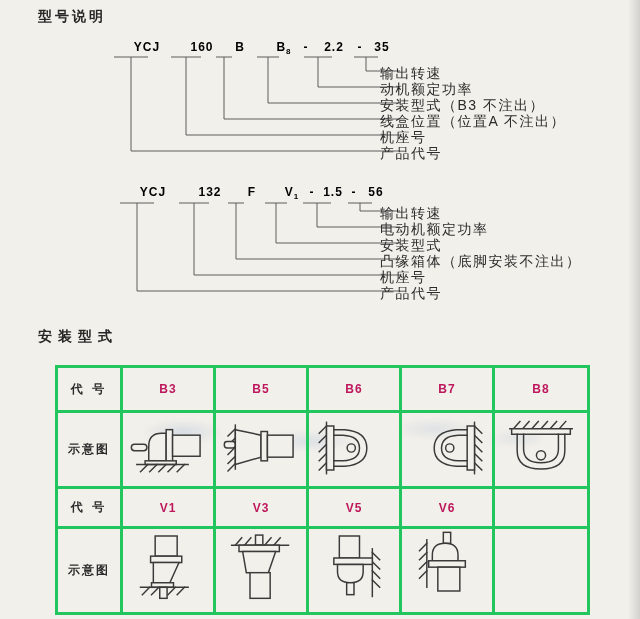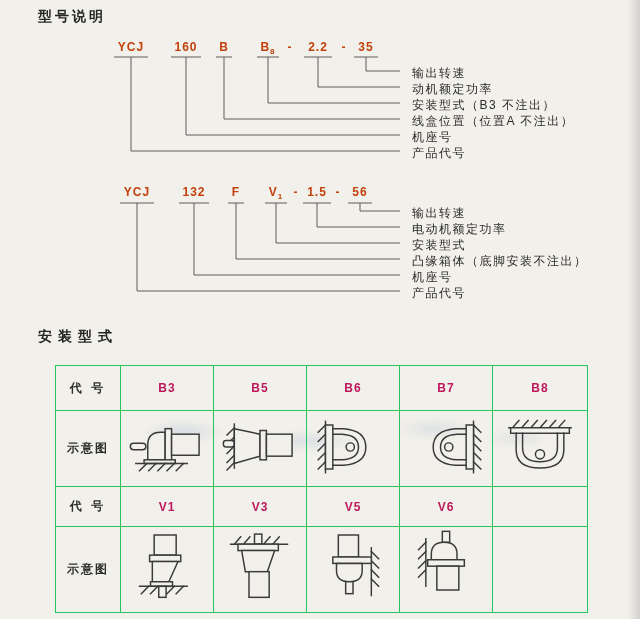--- a/index.html
+++ b/index.html
@@ -15,34 +15,34 @@
     pointer-events:none;
   }
   .sec-title{
     position:absolute; left:10px; font-size:14px; font-weight:bold;
     letter-spacing:3px; color:#262626;margin-left:28px;
   }
   .diagram{ position:absolute; left:0; width:640px; }
   .diagram svg{ position:absolute; left:0; top:0; }
   .tok{
     position:absolute; transform:translateX(-50%);
-    font-size:12px; font-weight:bold; letter-spacing:1px; white-space:nowrap; color:#c2410c;
+    font-size:12px; font-weight:bold; letter-spacing:1px; white-space:nowrap; color:#000000;margin-left:16px;
   }
   .tok .sub{ font-size:8px; }
   .lbl{
-    position:absolute; left:412px; font-size:12px; letter-spacing:1.5px;
+    position:absolute; left:380px; font-size:14px; letter-spacing:1.5px;
     white-space:nowrap; color:#2b2b2b; font-weight:500;
   }
   .conn{ stroke:#5c5c5c; stroke-width:1; fill:none; }
   .mount-table{
     position:absolute; left:55px; top:365px; width:532px;
     border-collapse:collapse; table-layout:fixed;
   }
   .mount-table td{
-    border:1px solid #22c55e; text-align:center; vertical-align:middle;
+    border:3px solid #22c55e; text-align:center; vertical-align:middle;
     font-size:12px; padding:0;
   }
   .hc{ font-weight:bold; letter-spacing:3px; color:#2b2b2b; }
   .cc{ font-weight:bold; letter-spacing:1px; color:#be185d; }
   .ln{ stroke:#3a3a3a; stroke-width:1.6; fill:none; stroke-linecap:square; }
   .fs{ stroke:#3a3a3a; stroke-width:1.6; fill:#f2f0ea; }
   .watermark{
     position:absolute; left:120px; top:408px; width:420px; height:60px;
     background:
       radial-gradient(ellipse 60px 18px at 15% 40%, rgba(120,150,200,0.22), transparent 70%),

